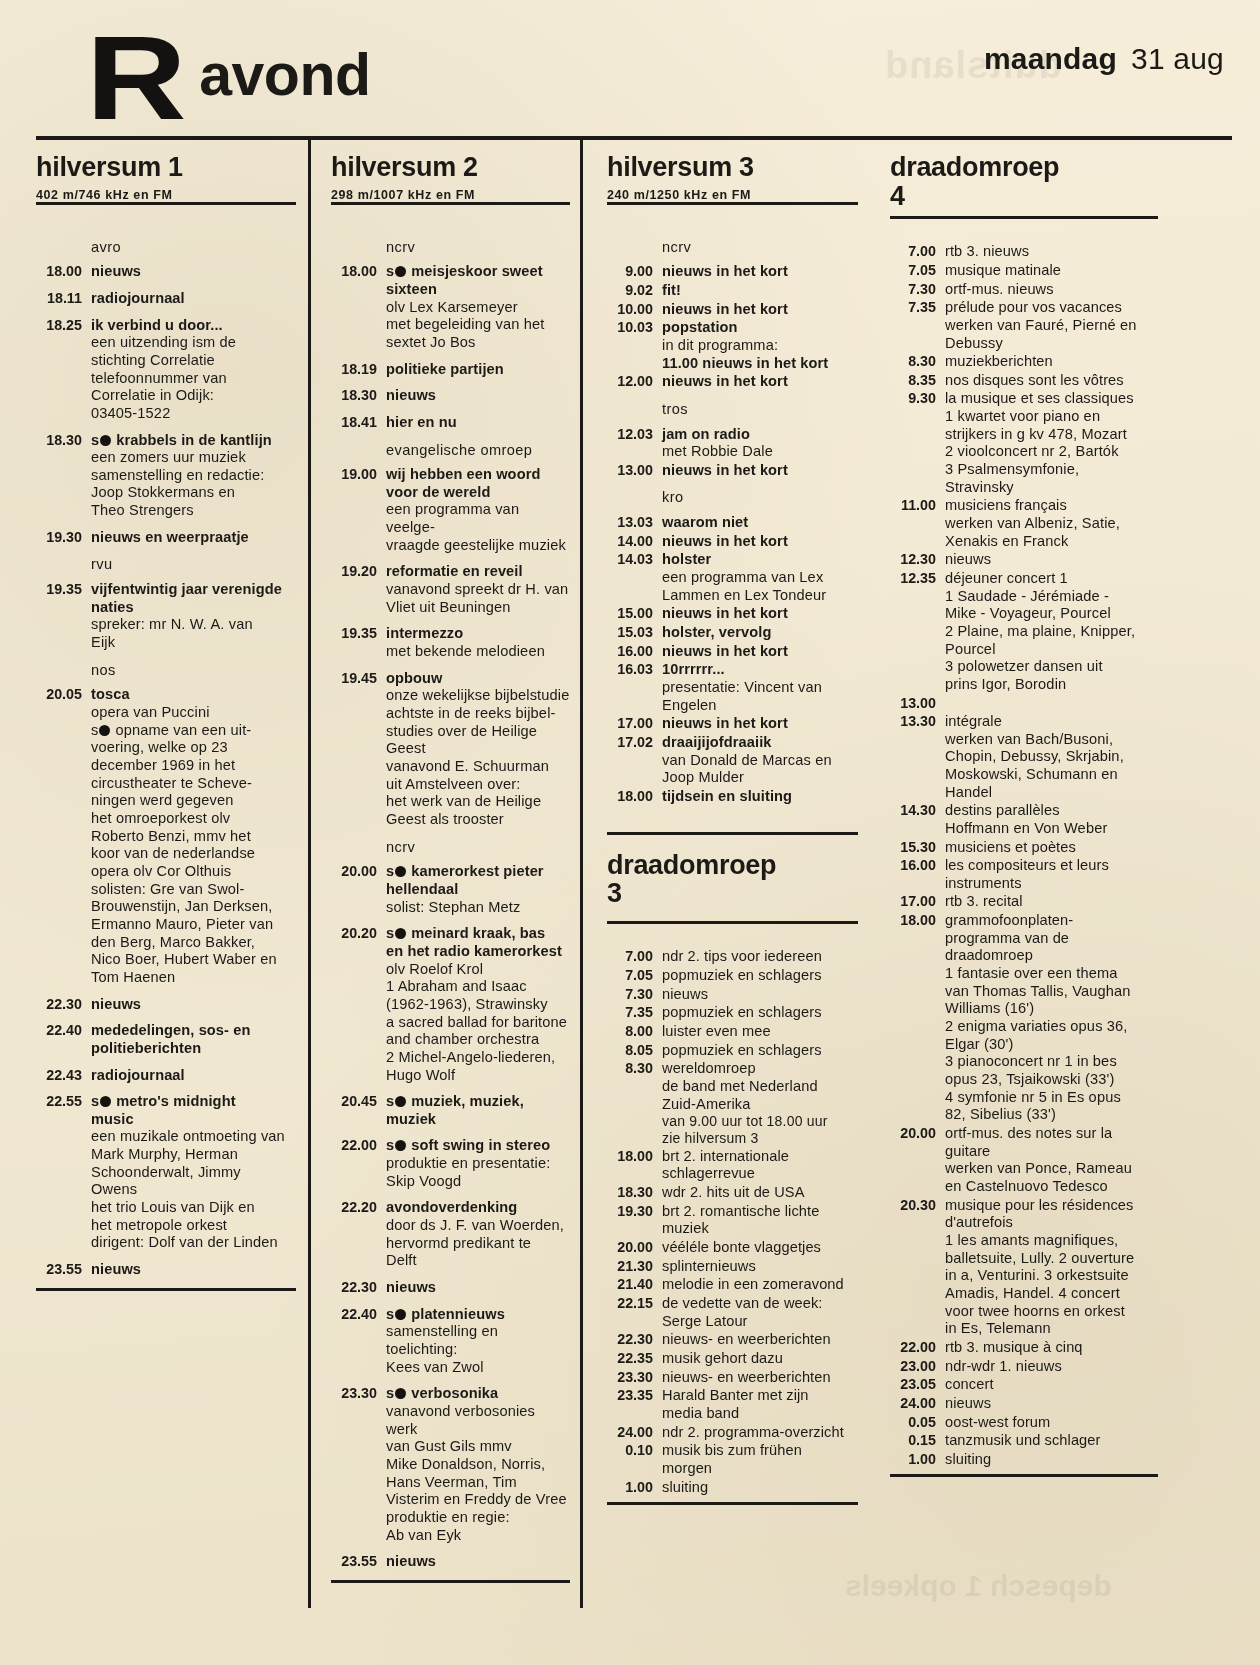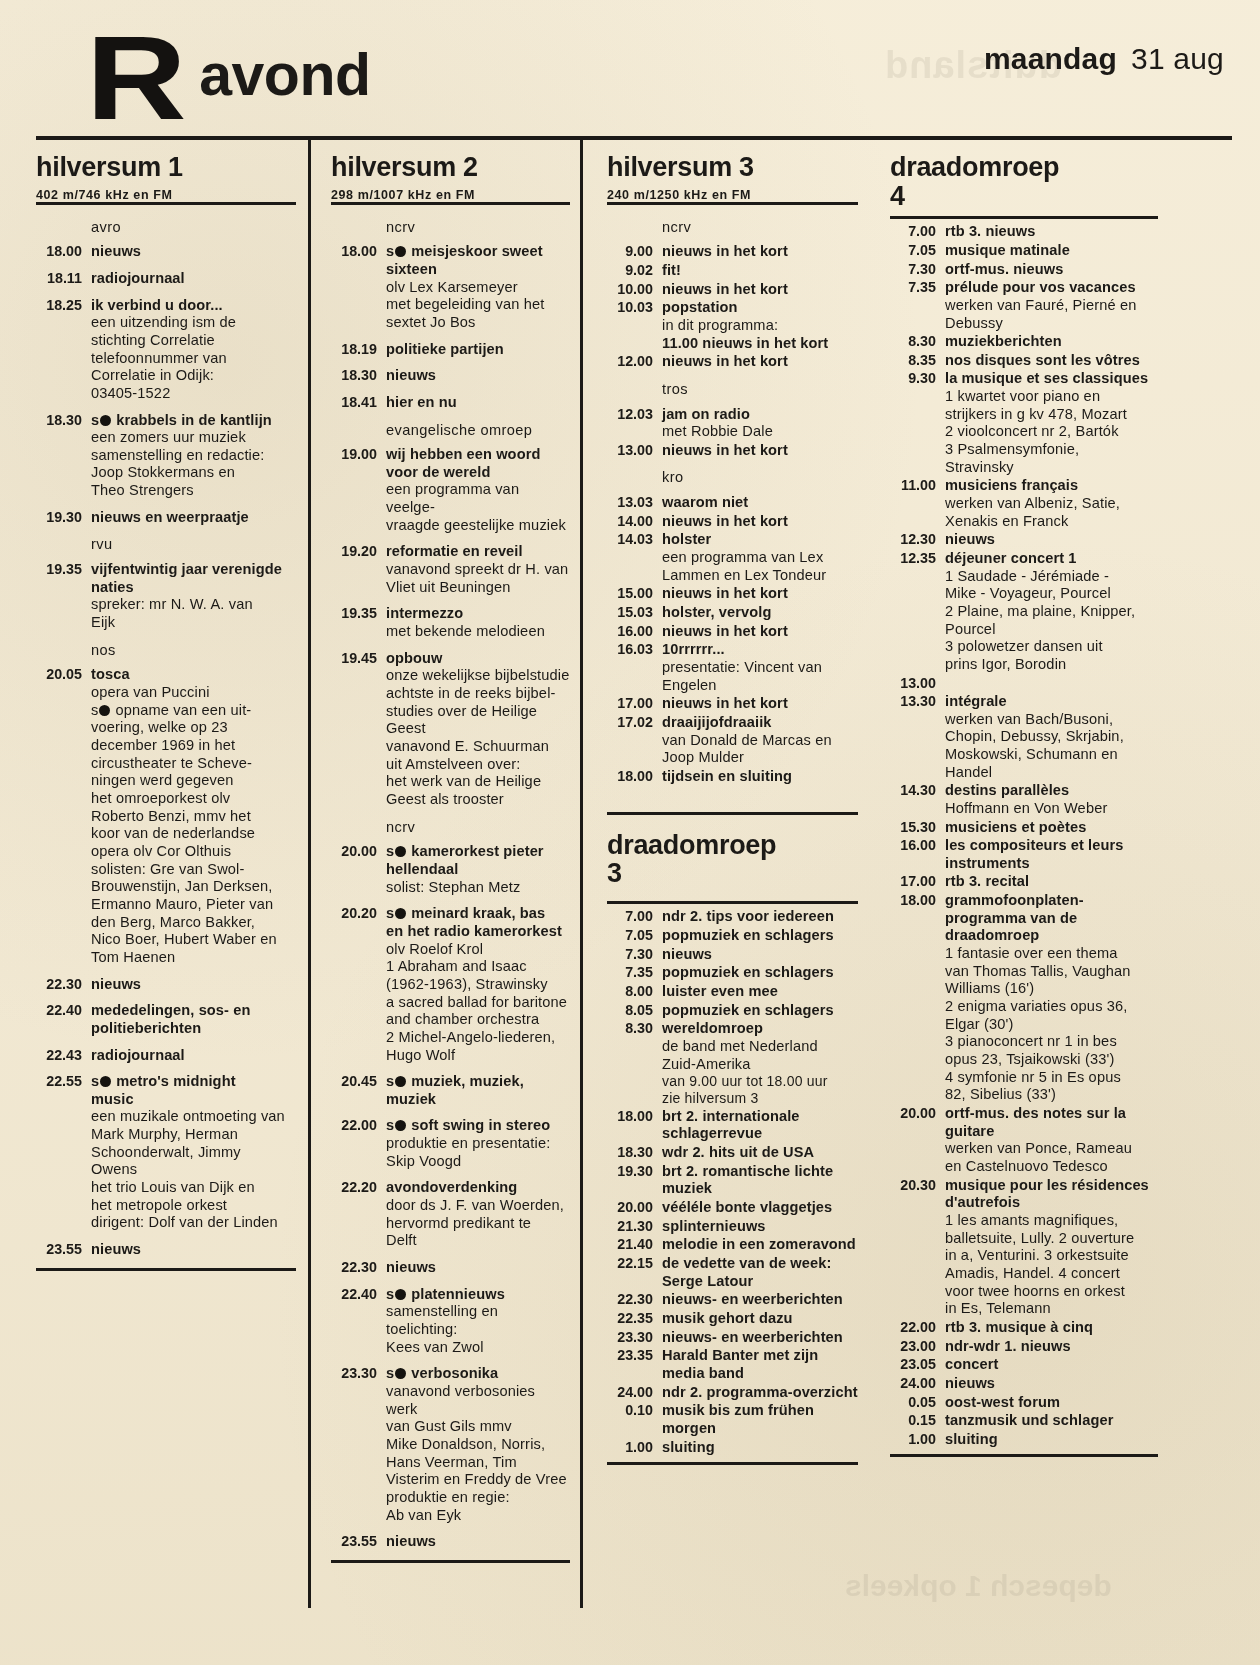--- a/index.html
+++ b/index.html
@@ -109,21 +109,21 @@
   }
   .chan-freq {
     font-size: 12.5px;
     font-weight: bold;
     letter-spacing: 0.6px;
     margin-top: 6px;
   }
 
   
   .listing {
-    padding-top: 4px;
+    padding-top: 24px;
     font-size: 14.6px;
     line-height: 1.21;
   }
   .entry {
     display: flex;
     margin-bottom: 9px;
   }
   .entry.tight { margin-bottom: 1px; }
   .time {
     flex: 0 0 auto;
@@ -136,21 +136,21 @@
   .w-time { width: 46px; }
   .body { flex: 1 1 auto; min-width: 0; }
   .title {
     font-weight: bold;
     letter-spacing: 0.1px;
   }
   .desc {
     font-weight: normal;
     letter-spacing: 0.15px;
   }
-  .plain .title { font-weight: bold; }
+  .plain .title { font-weight: normal; }
   .broadcaster {
     display: flex;
     margin-bottom: 7px;
     margin-top: 10px;
   }
   .broadcaster .time { visibility: hidden; }
   .broadcaster .name {
     font-weight: normal;
     letter-spacing: 0.4px;
   }

